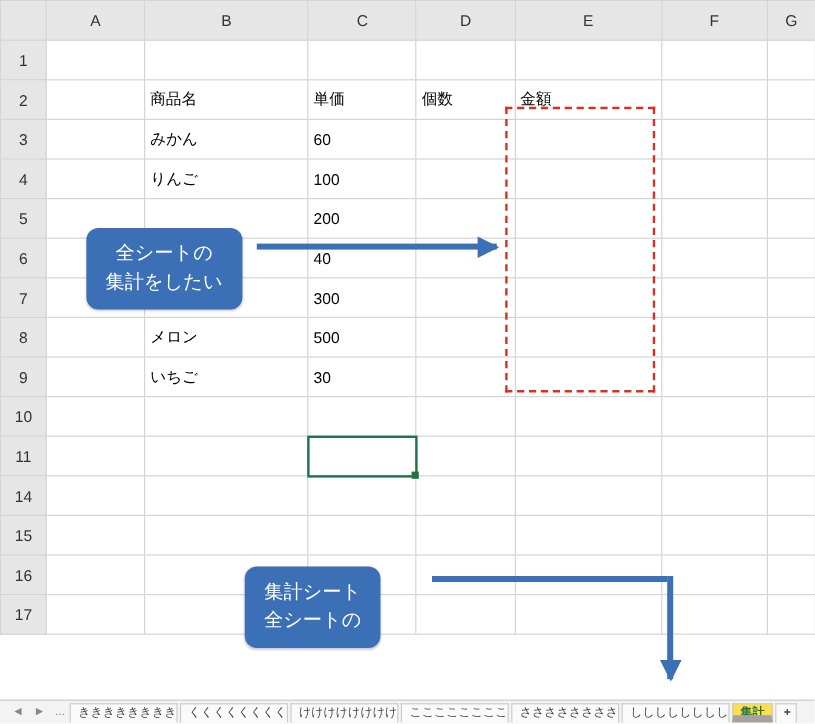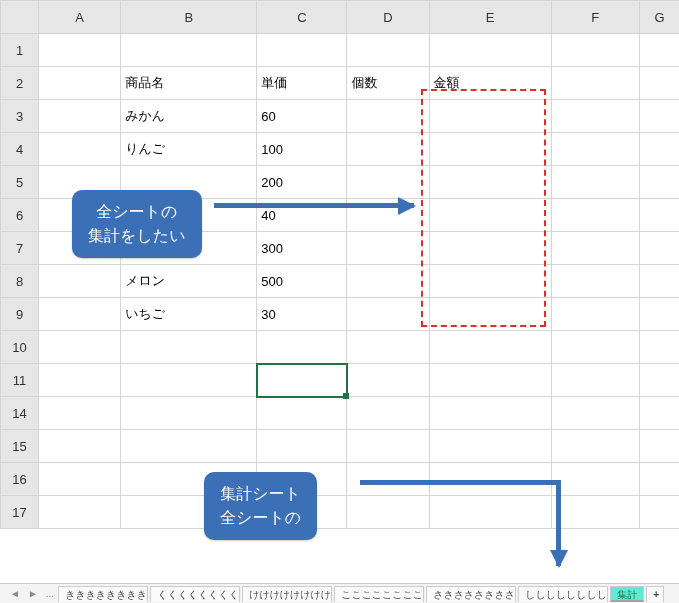--- a/index.html
+++ b/index.html
@@ -143,24 +143,24 @@
     cursor:pointer;
     white-space:nowrap;
     max-width:90px;
     overflow:hidden;
     text-overflow:clip;
     height:16px;
     line-height:12px;
     font-size:10px;
   }
   .tab.active {
-    background:#5eead4;
-    border-bottom:2px solid #a3a3a3;
+    background:#fde047;
+    border-bottom:6px solid #a3a3a3;
     color:#217346;
-    font-weight:normal;
+    font-weight:bold;
   }
   .tab.plus { font-weight:bold; width:18px; text-align:center;}
 </style>
 </head>
 <body>
 
 <div class="sheet-area">
   <table class="grid">
     <colgroup>
       <col style="width:38px">

